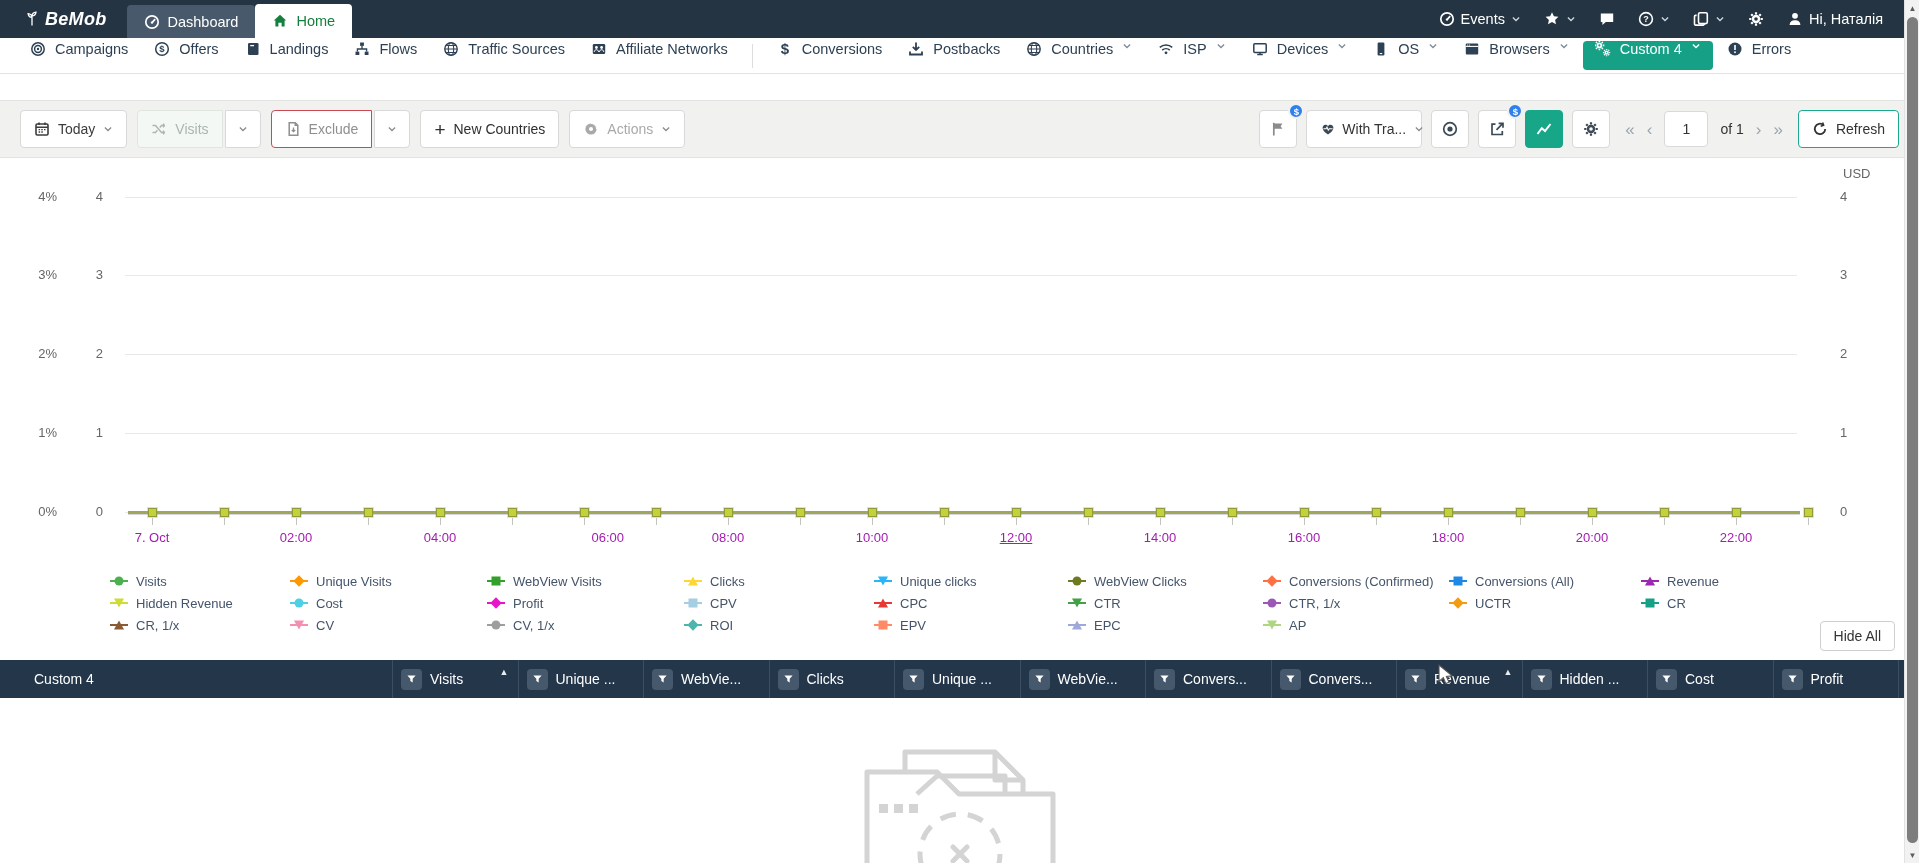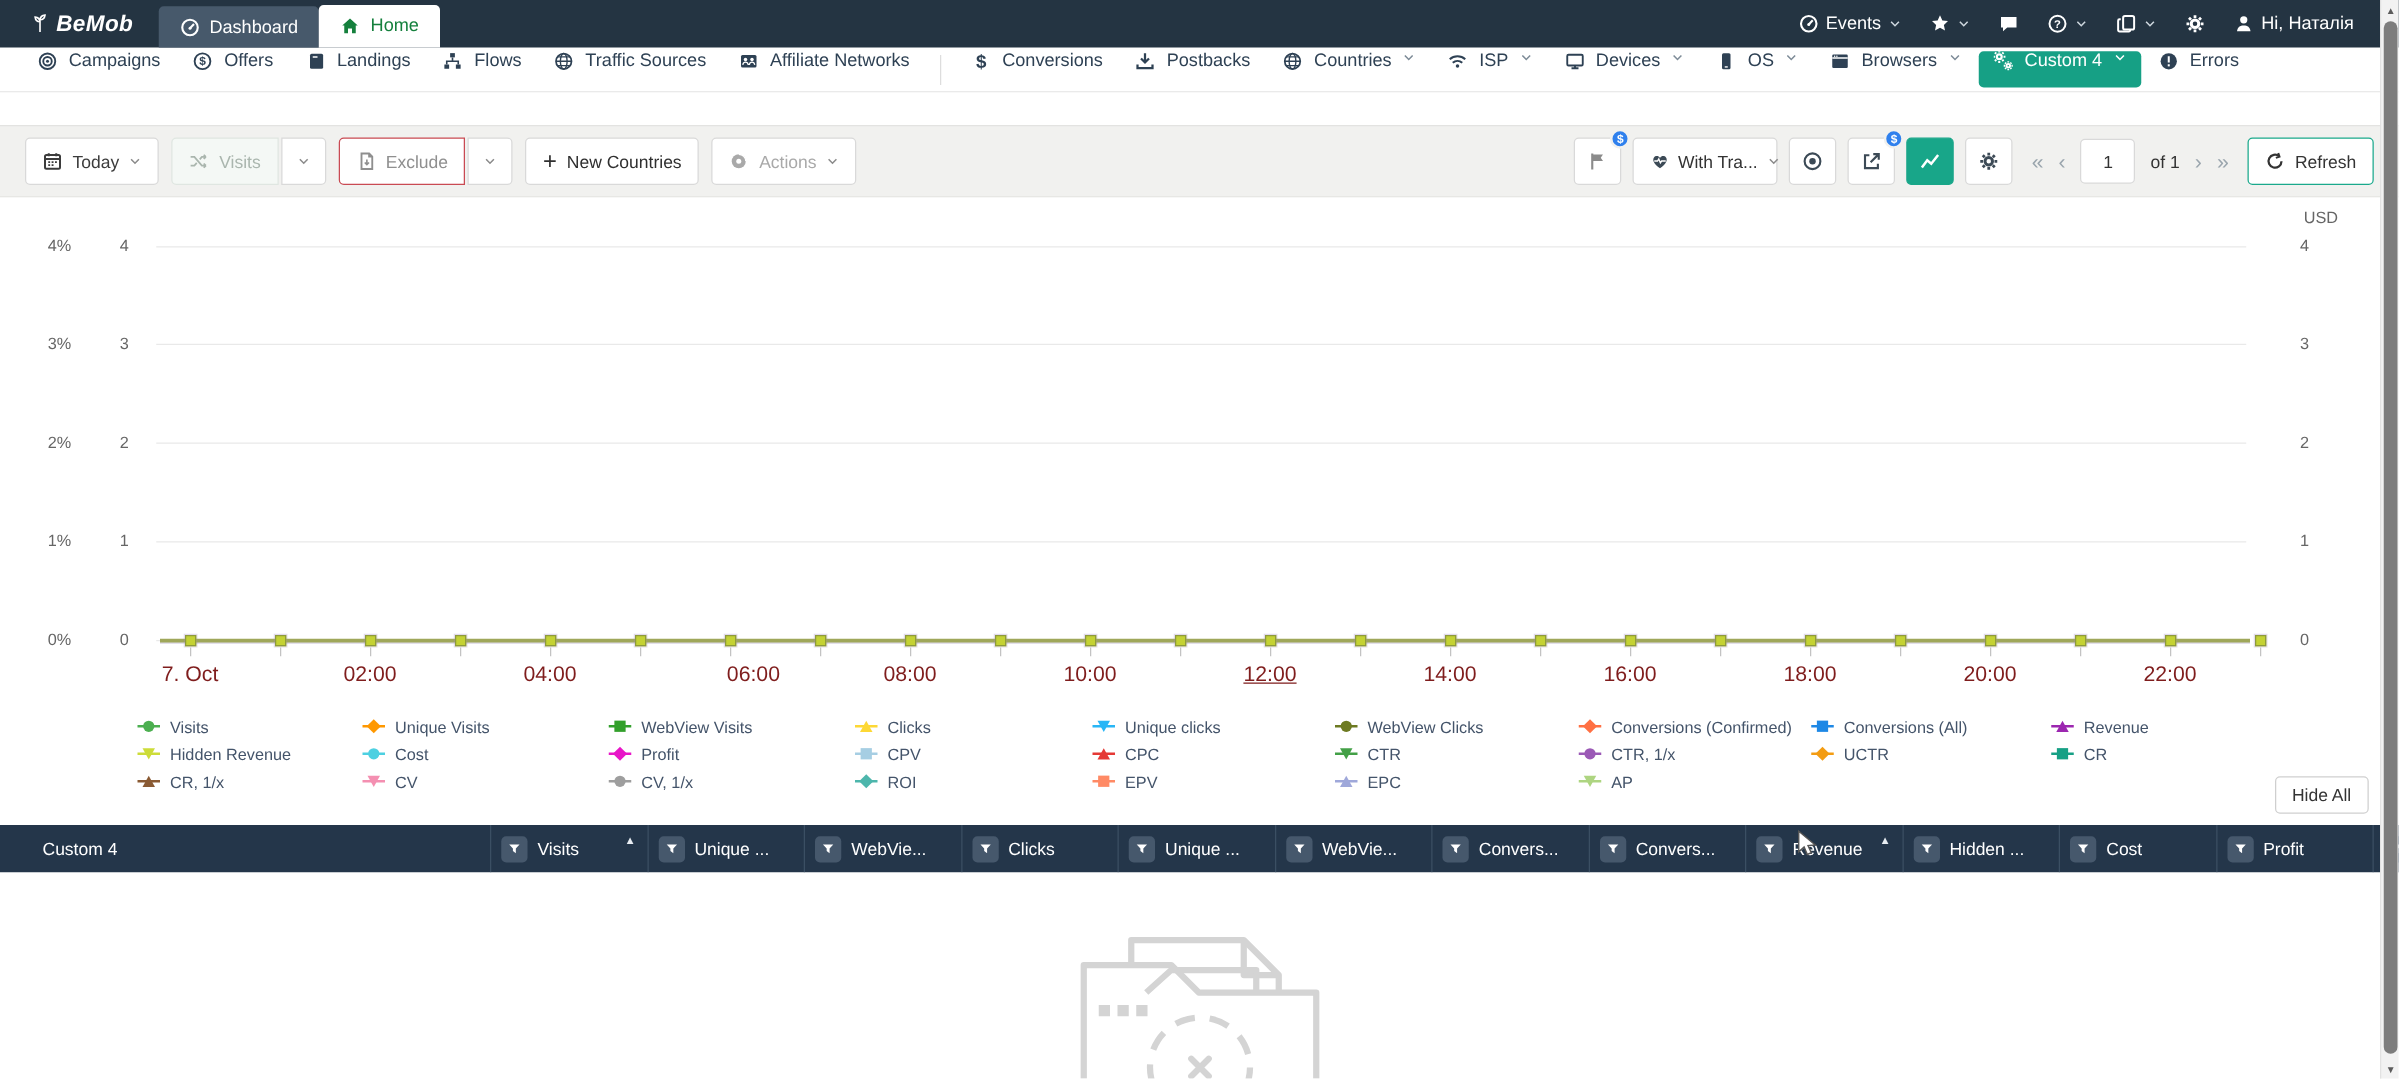--- a/index.html
+++ b/index.html
@@ -53,21 +53,21 @@
   .chart-section { position:relative; background:#fff; height:502px; }
   .gl { position:absolute; left:125px; width:1672px; height:1px; background:#e9e9e9; }
   .ylab { position:absolute; font-size:13px; color:#666; text-align:right; }
   .yl-pct { left:20px; width:37px; }
   .yl-cnt { left:78px; width:25px; }
   .yl-r { left:1840px; width:30px; text-align:left; }
   .usd { position:absolute; left:1843px; top:8px; font-size:13px; color:#666; }
   .zero-line { position:absolute; left:128px; top:353px; width:1672px; height:3px; background:#9fa75a; box-shadow:0 1px 0 rgba(150,140,180,.35); }
   .pt { position:absolute; top:350px; width:9px; height:9px; background:#c4d233; border:1px solid #8e9a3c; box-shadow:0 0 0 1px rgba(160,140,190,.3); }
   .xtick { position:absolute; top:360px; width:1px; height:7px; background:#c3c3c3; }
-  .xl { position:absolute; top:372px; width:80px; text-align:center; font-size:17px; color:#7f1d1d; }
+  .xl { position:absolute; top:372px; width:80px; text-align:center; font-size:13px; color:#a21caf; }
 
   .legend { position:absolute; left:0; top:412px; width:1904px; display:grid; grid-template-columns:180px 197px 197px 190px 194px 195px 186px 192px auto; padding-left:110px; }
   .legend-item { display:flex; align-items:center; gap:8px; height:22px; font-size:13px; color:#44546a; cursor:pointer; white-space:nowrap;}
   .lm { position:relative; width:18px; height:14px; flex:0 0 18px;}
   .ll { position:absolute; left:0; top:6px; width:18px; height:2px; }
   .sh { position:absolute; left:50%; top:50%; transform:translate(-50%,-50%); }
   .sh.c { width:9px; height:9px; border-radius:50%; }
   .sh.s { width:9px; height:9px; }
   .sh.d { width:8px; height:8px; transform:translate(-50%,-50%) rotate(45deg); }
   .sh.tu { width:0; height:0; border-left:5.5px solid transparent; border-right:5.5px solid transparent; border-bottom:9px solid #000; }

